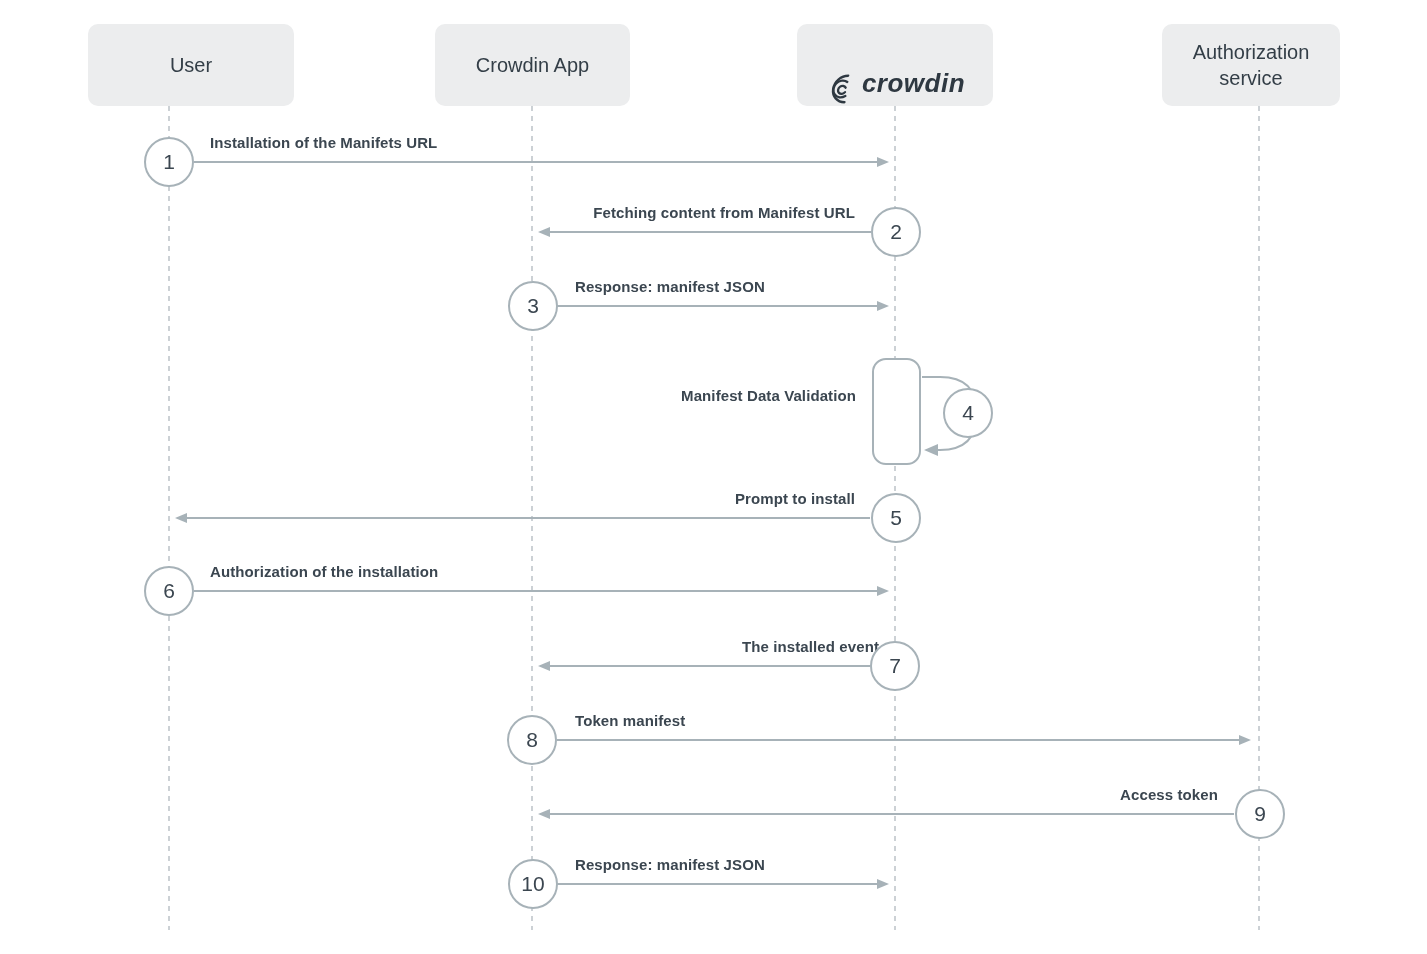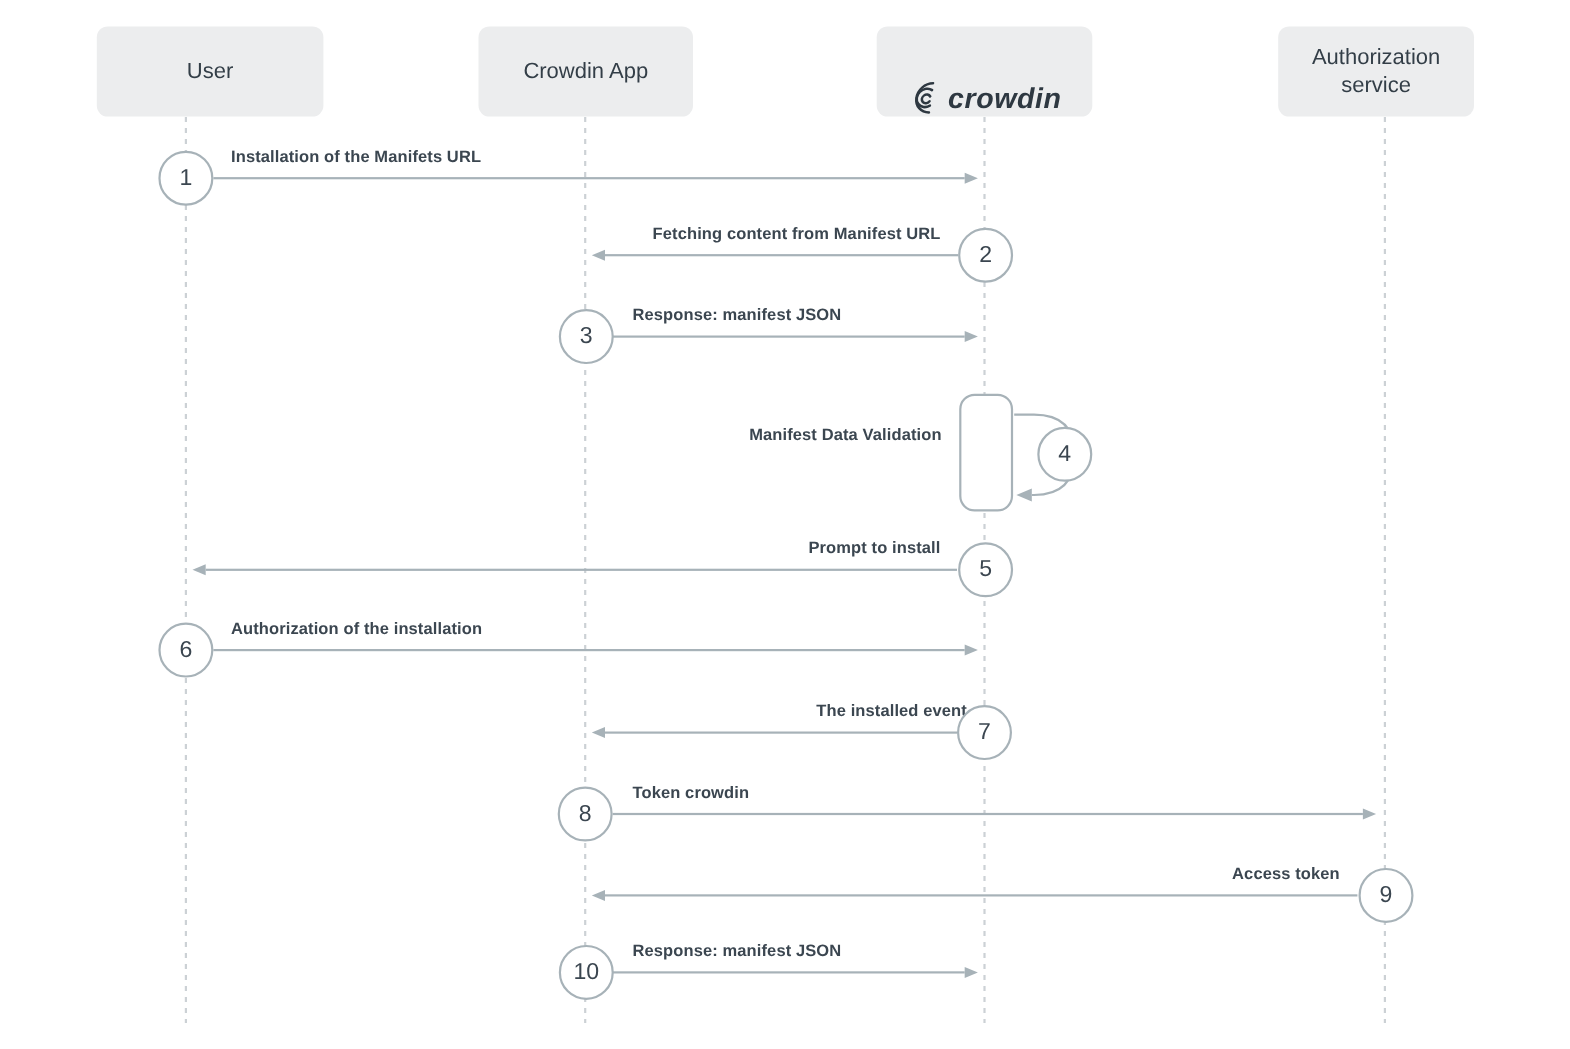--- a/index.html
+++ b/index.html
@@ -9,21 +9,21 @@
   }
   .lifeline{
     position:absolute;top:106px;height:824px;width:2px;
     background:repeating-linear-gradient(to bottom,#ccd1d5 0 5px,transparent 5px 10px);
   }
   .actor{
     position:absolute;top:24px;height:82px;background:#ecedee;border-radius:10px;
     display:flex;align-items:center;justify-content:center;
     font-size:20px;color:#333e47;text-align:center;line-height:26px;
   }
-  .logo-wrap{display:flex;align-items:center;gap:7px;margin-top:47px;}
+  .logo-wrap{display:flex;align-items:flex-start;gap:7px;margin-top:47px;}
   .logo-text{
     font-style:italic;font-weight:700;font-size:26px;letter-spacing:.5px;color:#2e3841;
   }
   .label{
     position:absolute;height:20px;line-height:20px;white-space:nowrap;
     font-size:15px;font-weight:600;color:#3b4650;letter-spacing:.1px;
   }
   .mline{position:absolute;height:2px;background:#a7b2b8;}
   .head{position:absolute;width:0;height:0;border-top:5px solid transparent;border-bottom:5px solid transparent;}
   .head.right{border-left:12px solid #a7b2b8;}
@@ -116,21 +116,21 @@
     <span>6</span>
   </div>
 
   <div class="label" style="right:548px;top:637px">The installed event</div>
   <div class="mline" style="left:550px;top:665px;width:320px"></div>
   <div class="head left" style="left:538px;top:661px"></div>
   <div class="circle" style="left:870px;top:641px">
     <span>7</span>
   </div>
 
-  <div class="label" style="left:575px;top:711px">Token crowdin</div>
+  <div class="label" style="left:575px;top:711px">Token manifest</div>
   <div class="mline" style="left:557px;top:739px;width:682px"></div>
   <div class="head right" style="left:1239px;top:735px"></div>
   <div class="circle" style="left:507px;top:715px">
     <span>8</span>
   </div>
 
   <div class="label" style="right:209px;top:785px">Access token</div>
   <div class="mline" style="left:550px;top:813px;width:684px"></div>
   <div class="head left" style="left:538px;top:809px"></div>
   <div class="circle" style="left:1235px;top:789px">

